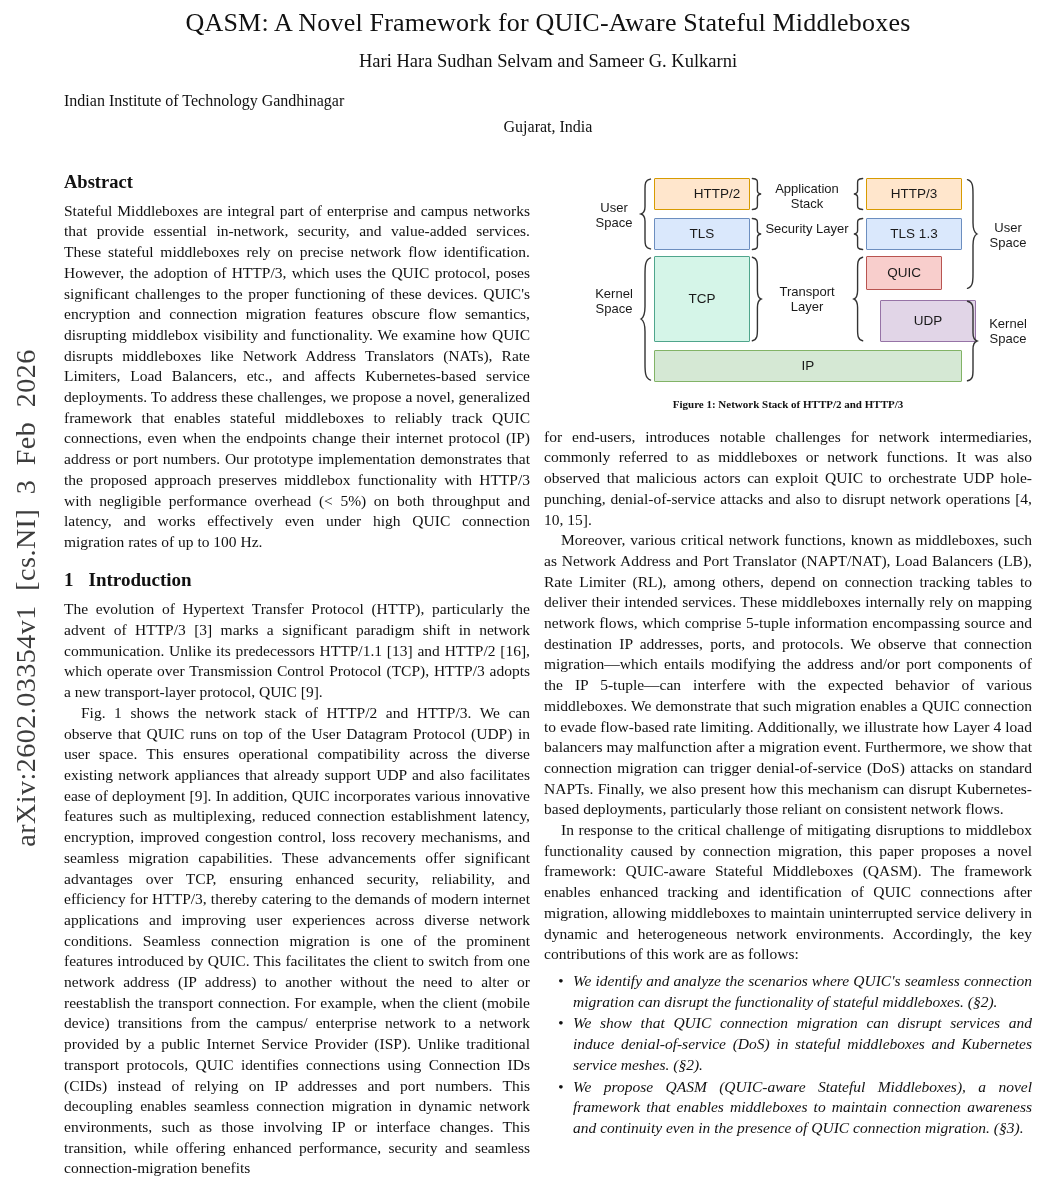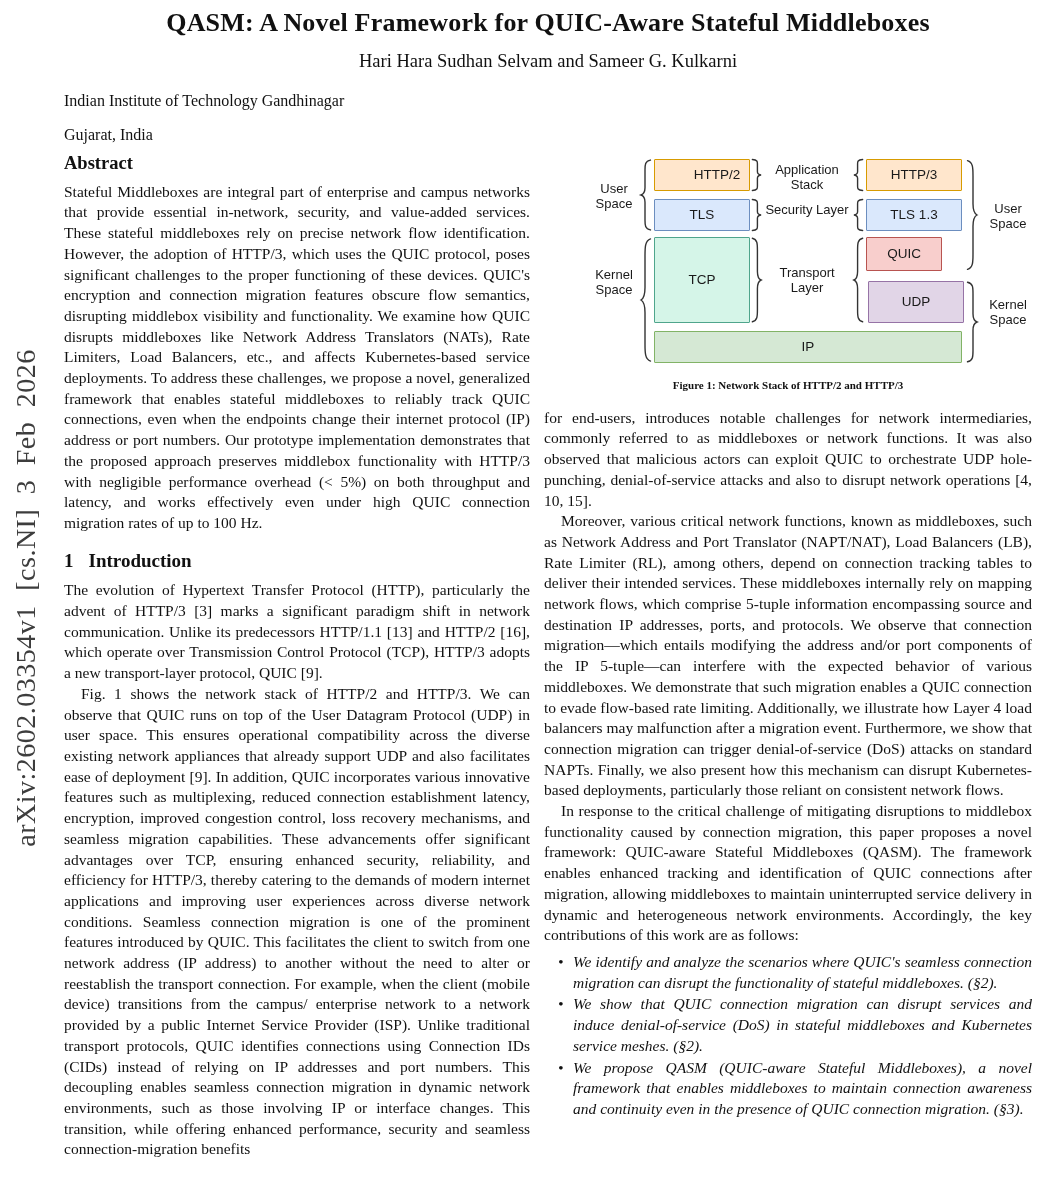--- a/index.html
+++ b/index.html
@@ -13,26 +13,26 @@
   .arxiv-strip {
     position:absolute; left:-300px; top:578px; width:660px; height:40px;
     transform:rotate(-90deg); transform-origin:center center;
     text-align:center; font-size:28px; color:#3d3d3d;
     word-spacing:7px; letter-spacing:0.5px; white-space:nowrap;
   }
 
   
   .content { position:absolute; left:64px; top:8px; width:968px; }
 
-  .title { font-size:26px; font-weight:700; text-align:center; letter-spacing:0.2px; }
+  .title { font-size:26px; font-weight:400; text-align:center; letter-spacing:0.2px; }
   .authors { font-size:18.5px; text-align:center; margin-top:13px; }
   .affiliation { font-size:16px; text-align:left; margin-top:20px; }
-  .location { font-size:16px; margin-top:16px; }
+  .location { font-size:16px; text-align:center; margin-top:8px; }
 
-  .columns { display:flex; gap:14px; margin-top:9px; }
+  .columns { display:flex; gap:14px; margin-top:36px; }
   .col { text-align:justify; font-size:15.5px; line-height:20.7px; hyphens:auto; }
   .col-left { width:466px; }
   .col-right { width:488px; }
 
   .abstract-heading { font-size:18.5px; font-weight:700; margin-bottom:8px; }
   .section-heading { font-size:19px; font-weight:700; margin:17px 0 9px; display:flex; }
   .section-heading .sec-num { margin-right:15px; }
   .col p.indent { text-indent:17px; }
 
   ul.contributions { list-style:none; margin:6px 0 0 14px; }
@@ -53,21 +53,21 @@
   .fbrace { position:absolute; overflow:visible; }
   .fbrace path { fill:none; stroke:#333; stroke-width:1.4; vector-effect:non-scaling-stroke; stroke-linecap:round; }
   .flip { transform:scaleX(-1); }
 
   .p-http2 { left:58px;  top:4px;   width:96px;  height:32px;padding-left:30px; }
   .p-tls   { left:58px;  top:44px;  width:96px;  height:32px; }
   .p-tcp   { left:58px;  top:82px;  width:96px;  height:86px; }
   .p-http3 { left:270px; top:4px;   width:96px;  height:32px; }
   .p-tls13 { left:270px; top:44px;  width:96px;  height:32px; }
   .p-quic  { left:270px; top:82px;  width:76px;  height:34px; }
-  .p-udp   { left:272px; top:126px; width:96px;  height:42px; }
+  .p-udp   { left:284px; top:126px; width:96px;  height:42px; }
   .p-ip    { left:58px;  top:176px; width:308px; height:32px; }
 
   .p-lbl-user-left    { left:-6px;  top:26px;  width:48px; }
   .p-lbl-kernel-left  { left:-6px;  top:112px; width:48px; }
   .p-lbl-user-right   { left:388px; top:46px;  width:48px; }
   .p-lbl-kernel-right { left:388px; top:142px; width:48px; }
   .p-lbl-app   { left:168px; top:7px;   width:86px; }
   .p-lbl-sec   { left:168px; top:47px;  width:86px; }
   .p-lbl-trans { left:168px; top:110px; width:86px; }
 

